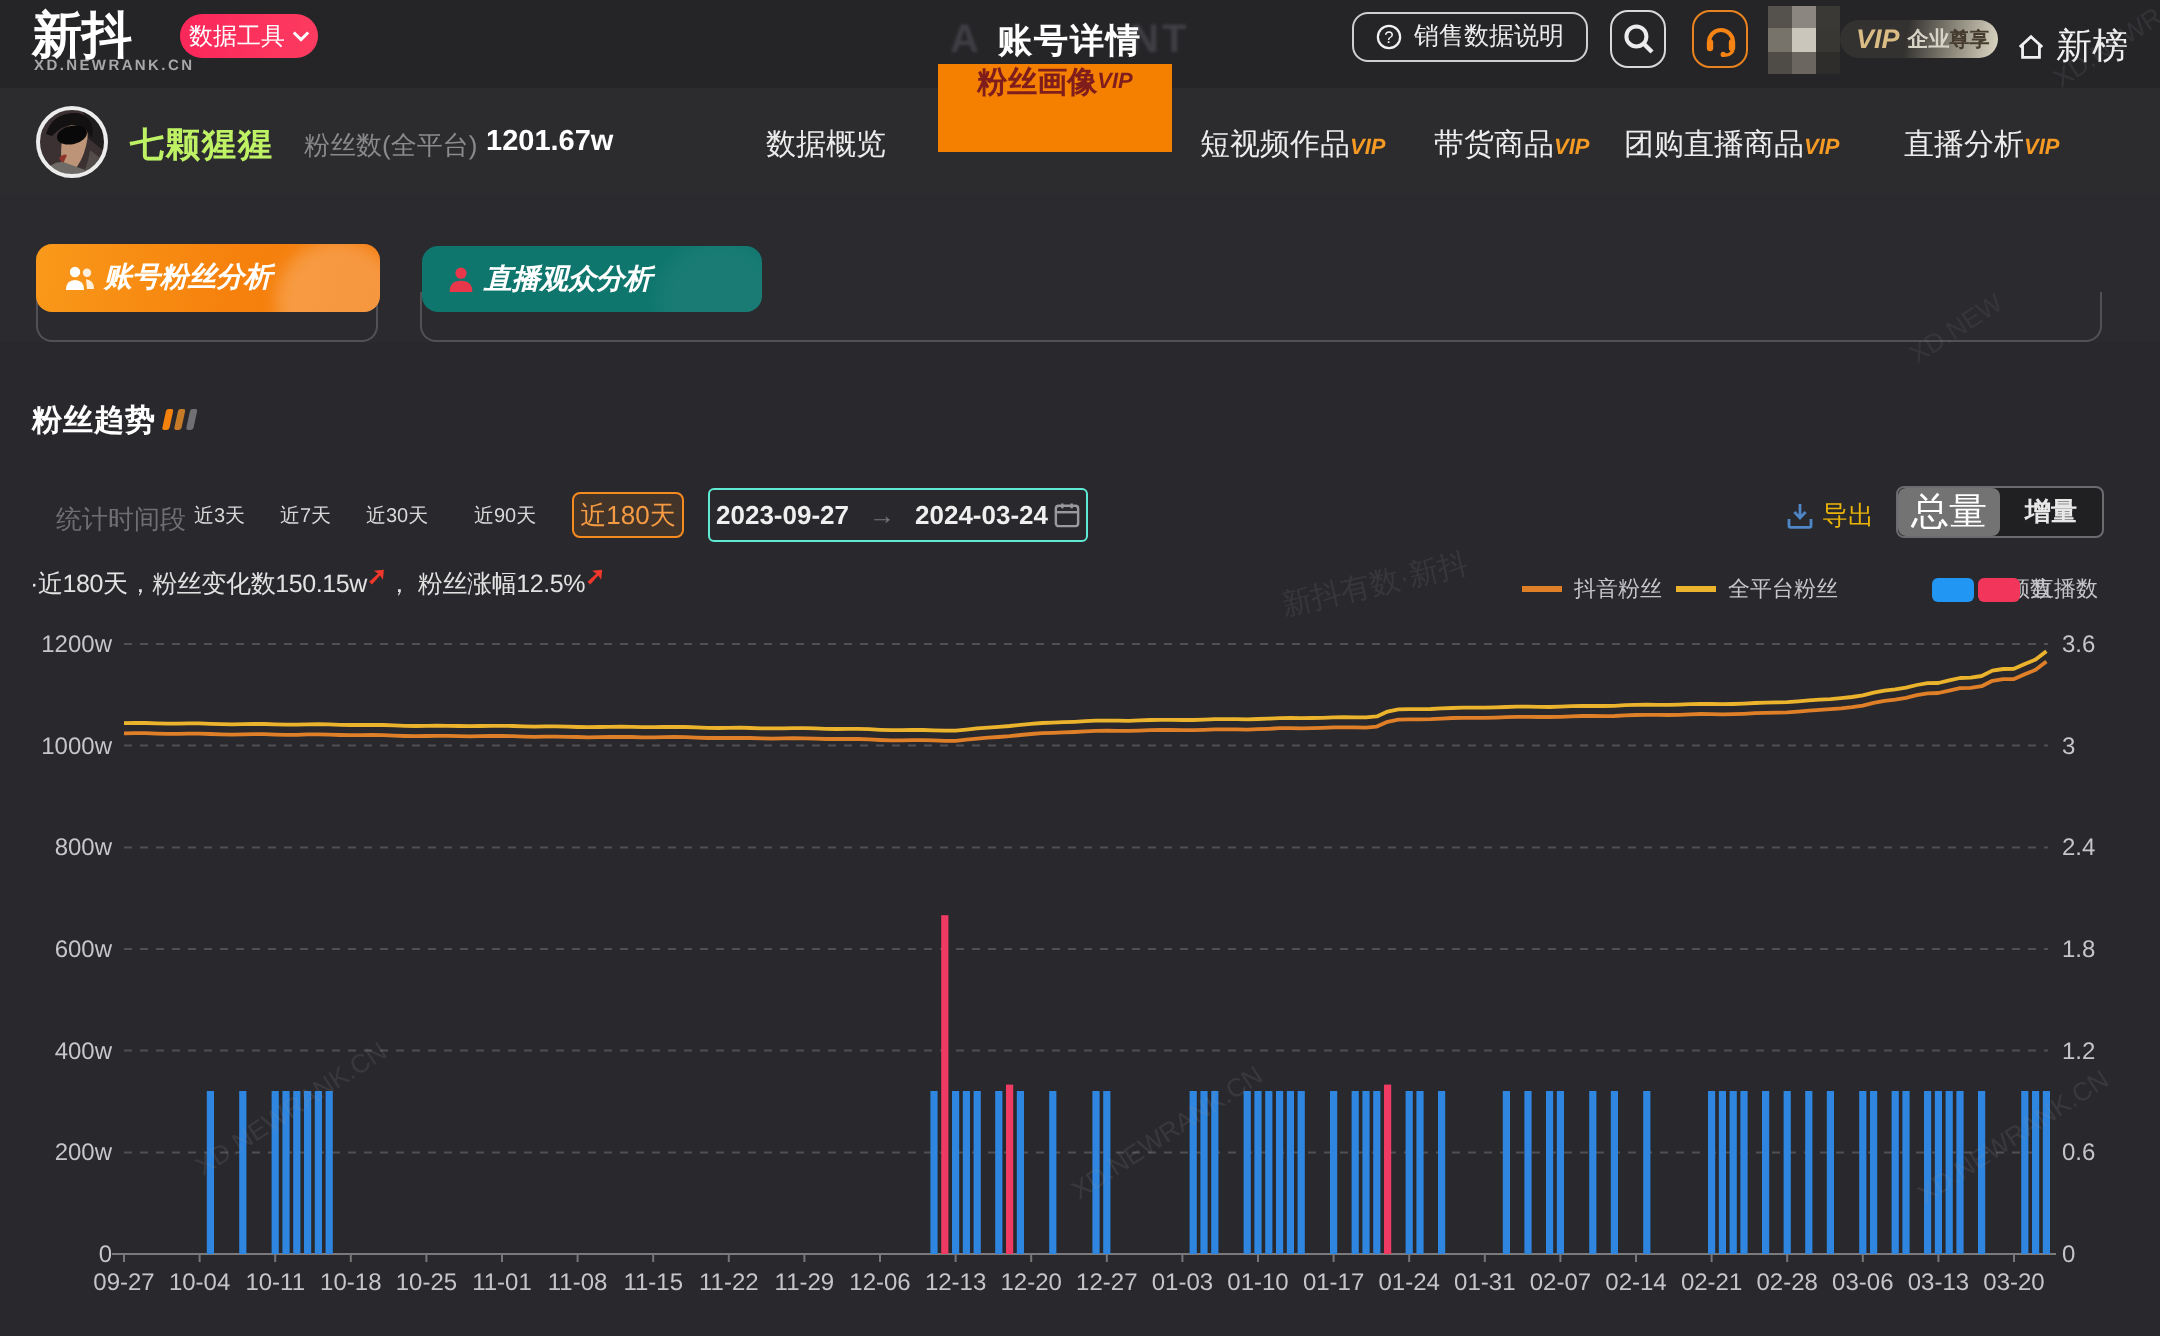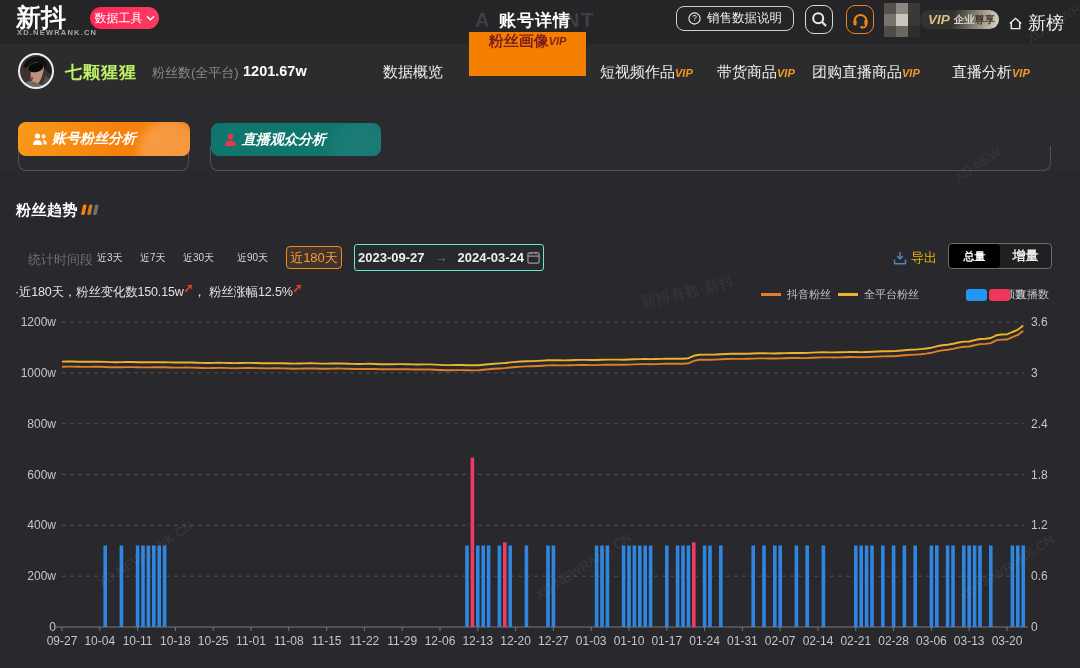--- a/index.html
+++ b/index.html
@@ -51,21 +51,21 @@
 .fsel { position:absolute; left:286px; top:246px; width:56px; height:23px; border:1px solid #f58a1e;
   border-radius:4px; background:rgba(245,130,13,0.13); color:#f59b43; font-size:13px;
   display:flex; align-items:center; justify-content:center; }
 .dbox { position:absolute; left:354px; top:244px; width:190px; height:27px; border:1px solid #5eead4;
   border-radius:3px; color:#efefef; font-size:13px; font-weight:bold;
   display:flex; align-items:center; justify-content:center;}
 .dbox .arr { color:#77777a; font-weight:normal; margin:0 10px; }
 .exp { position:absolute; left:893px; top:249px; color:#eab308; font-size:13px; display:flex; gap:4px; align-items:center;}
 .tgl { position:absolute; left:948px; top:243px; width:104px; height:26px; border-radius:4px;
   background:#202023; border:1px solid #6b6b70; display:flex; overflow:hidden;}
-.tgl .on { width:52px; background:#000000; color:#fff; font-size:11px; font-weight:bold; display:flex;align-items:center;justify-content:center; border-radius:4px;}
+.tgl .on { width:52px; background:#737373; color:#fff; font-size:19px; font-weight:normal; display:flex;align-items:center;justify-content:center; border-radius:4px;}
 .tgl .off { width:52px; color:#e8e8e8; font-size:13px; font-weight:bold; display:flex;align-items:center;justify-content:center;}
 .sub { position:absolute; left:15px; top:284px; color:#e2e2e2; font-size:12.5px; letter-spacing:-0.2px; }
 .uparr { color:#f0372b; font-size:12px; font-weight:bold; position:relative; top:-4px;}
 
 .leg { position:absolute; top:287px; color:#c6c6ca; font-size:11px; display:flex; align-items:center; }
 .axl { fill:#c6c6c8; font-size:12px; font-family:"Liberation Sans",sans-serif; }
 #chart { position:absolute; left:0; top:310px; }
 .wm { position:absolute; color:#9a9aa0; pointer-events:none; white-space:nowrap; }
 </style></head>
 <body>

